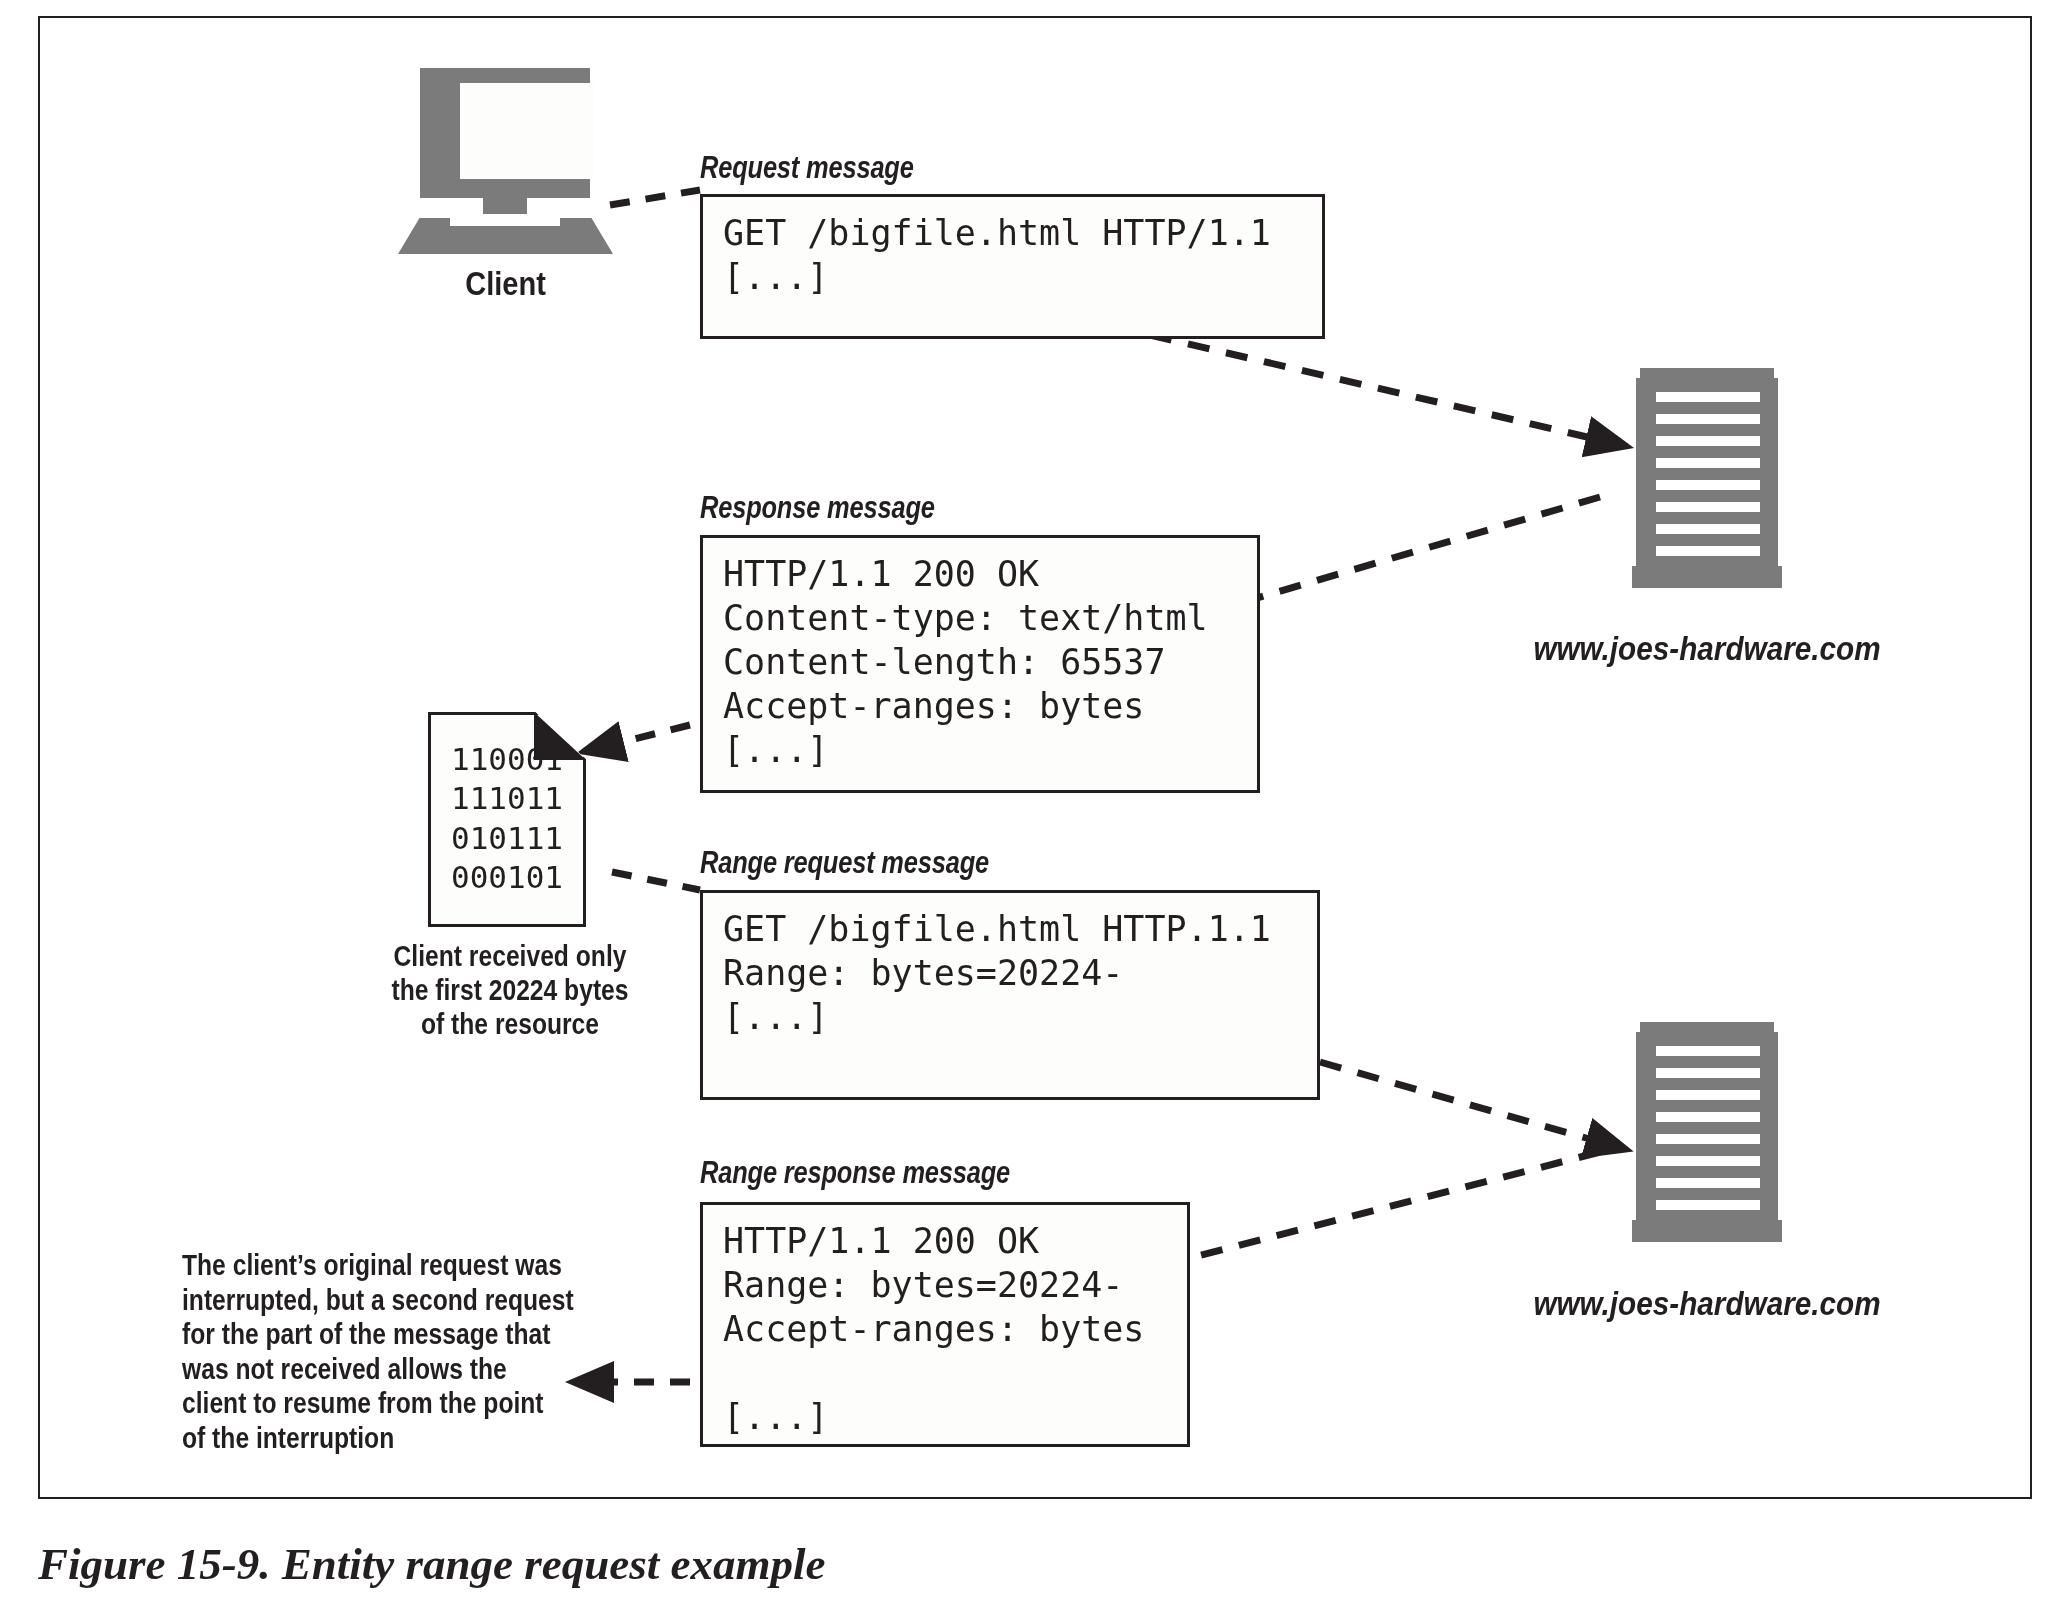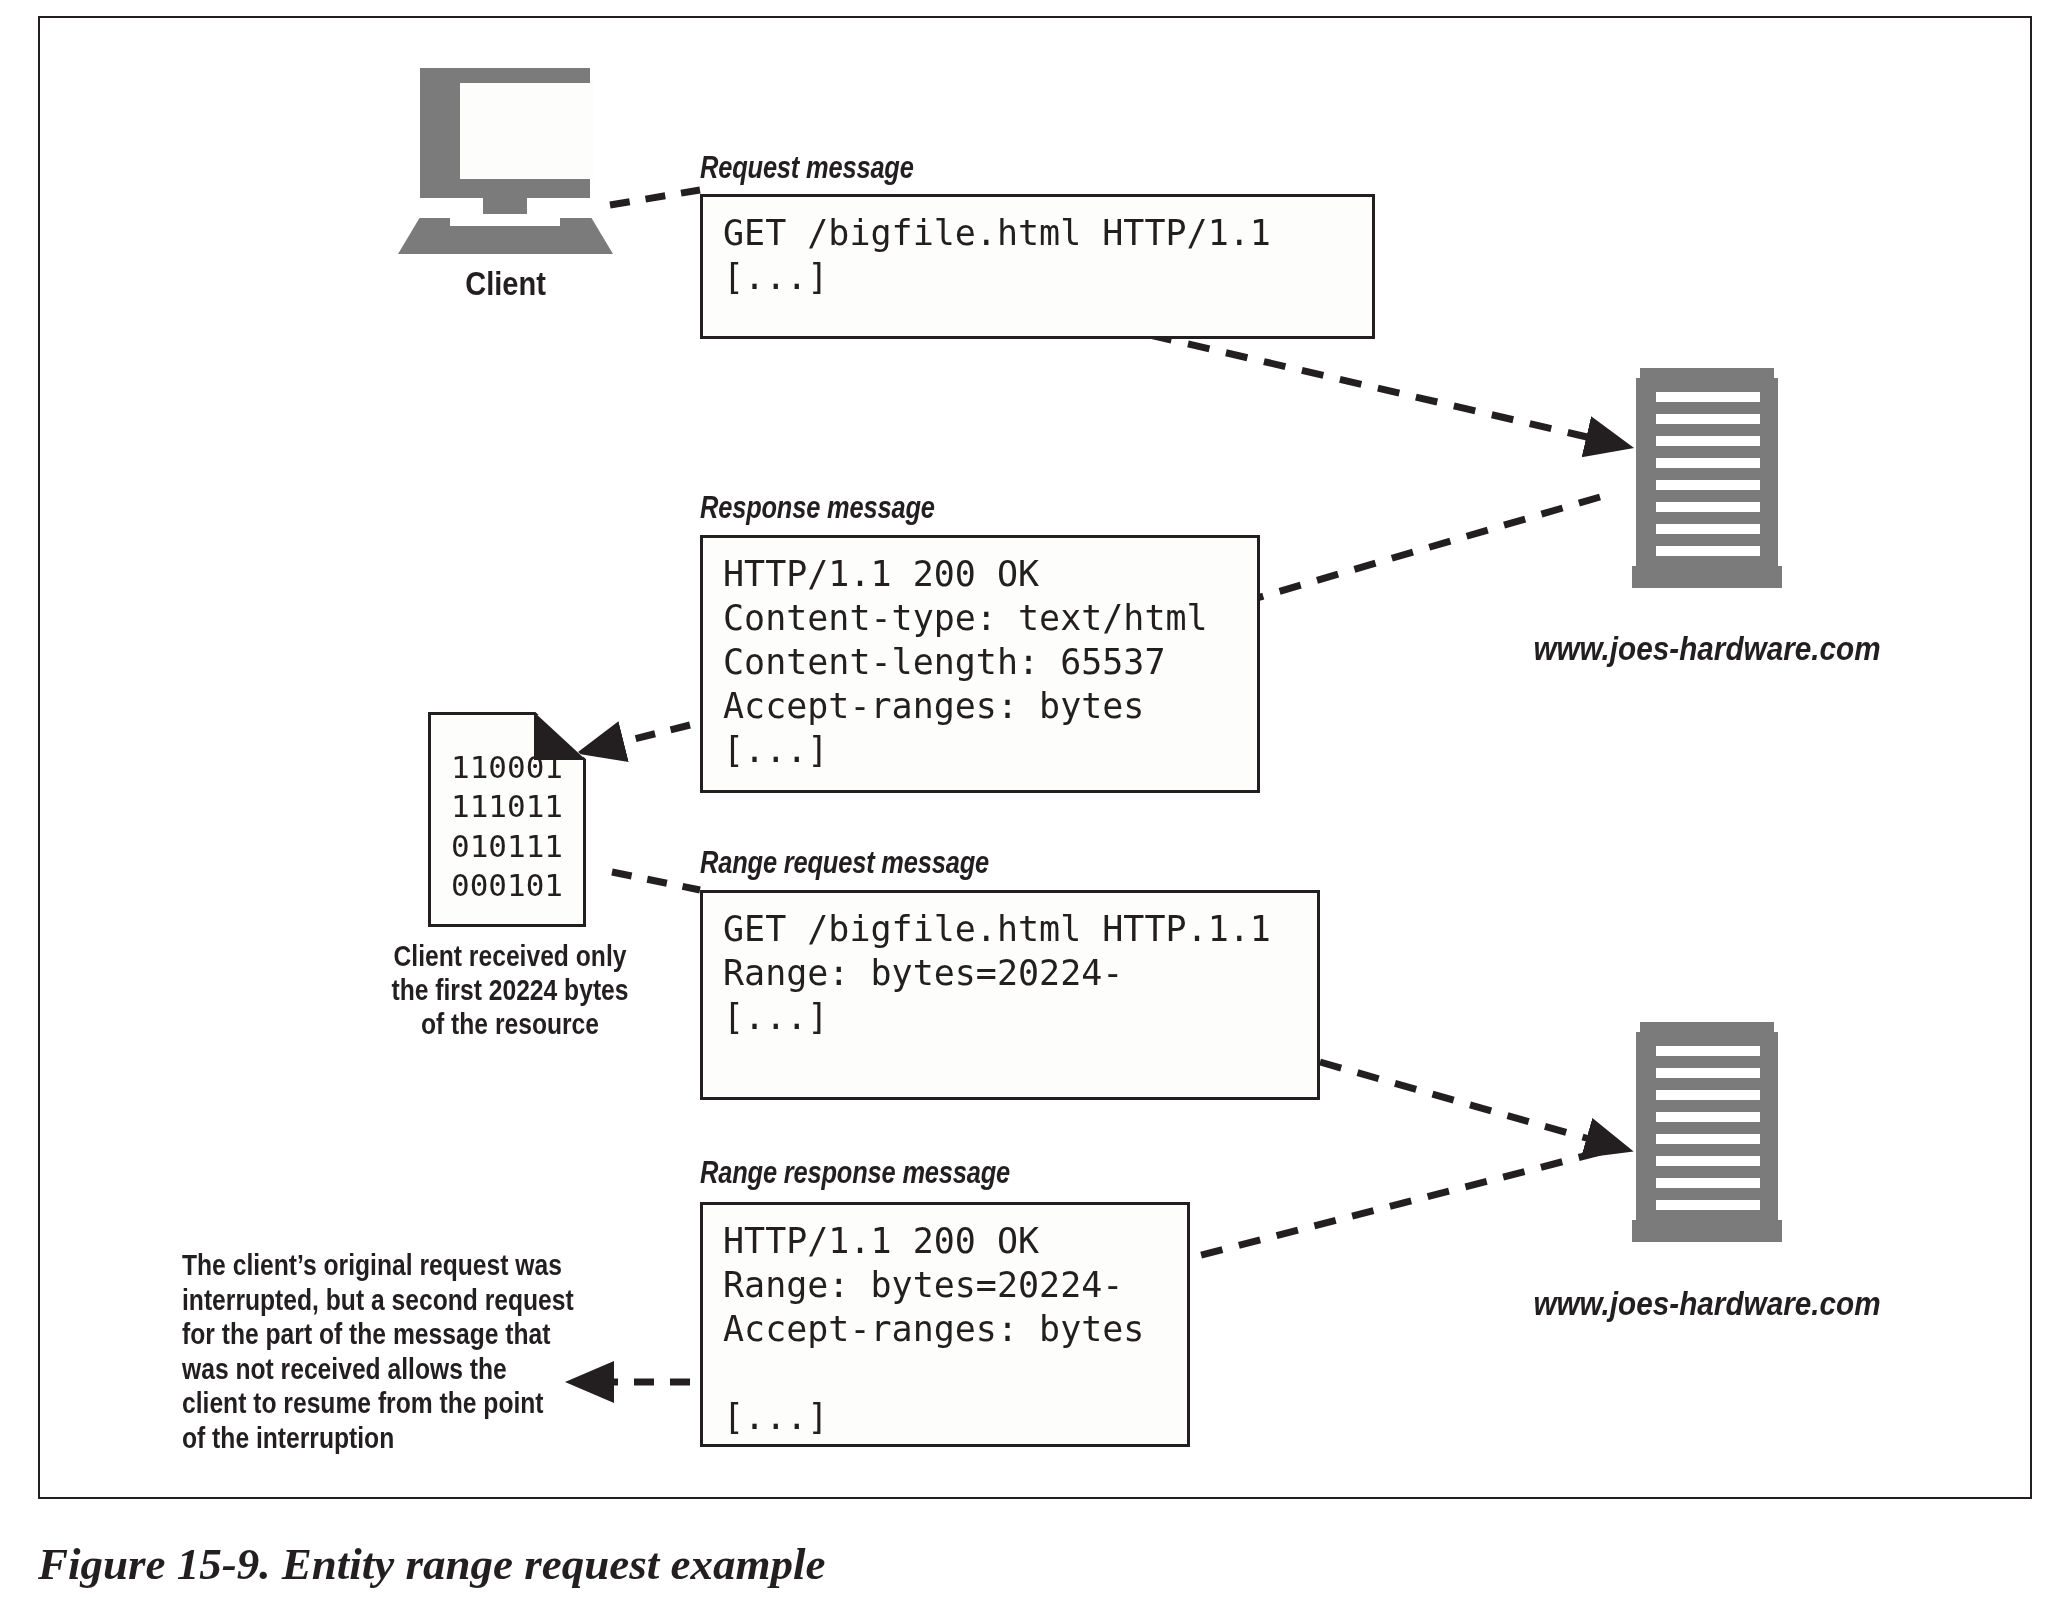--- a/index.html
+++ b/index.html
@@ -191,21 +191,21 @@
     position: absolute;
     right: 0; top: 0;
     width: 52px; height: 48px;
     background: #231f20;
     clip-path: polygon(0 0, 100% 100%, 0 100%);
   }
   .doc-bits {
     position: absolute;
     left: 0; top: 0;
     width: 158px;
-    padding-top: 36px;
+    padding-top: 28px;
     text-align: center;
     font-family: "DejaVu Sans Mono", monospace;
     font-size: 31px;
     line-height: 1.27;
     color: #231f20;
     white-space: pre;
   }
 
   
   .annot-centered {
@@ -326,21 +326,21 @@
       <div class="srv-slot" style="top:102px;"></div>
       <div class="srv-slot" style="top:124px;"></div>
       <div class="srv-slot" style="top:146px;"></div>
       <div class="srv-slot" style="top:168px;"></div>
     </div>
     <div class="srv-foot"></div>
   </div>
   <div class="server-label" style="left:1497px; top:1285px;">www.joes-hardware.com</div>
 
   <div class="msg-label" style="left:700px; top:150px;">Request message</div>
-  <div class="msg-box" style="left:700px; top:194px; width:675px; height:145px;">
+  <div class="msg-box" style="left:700px; top:194px; width:625px; height:145px;">
     <pre>GET /bigfile.html HTTP/1.1
 [...]</pre>
   </div>
 
   <div class="msg-label" style="left:700px; top:490px;">Response message</div>
   <div class="msg-box" style="left:700px; top:535px; width:560px; height:258px;">
     <pre>HTTP/1.1 200 OK
 Content-type: text/html
 Content-length: 65537
 Accept-ranges: bytes

